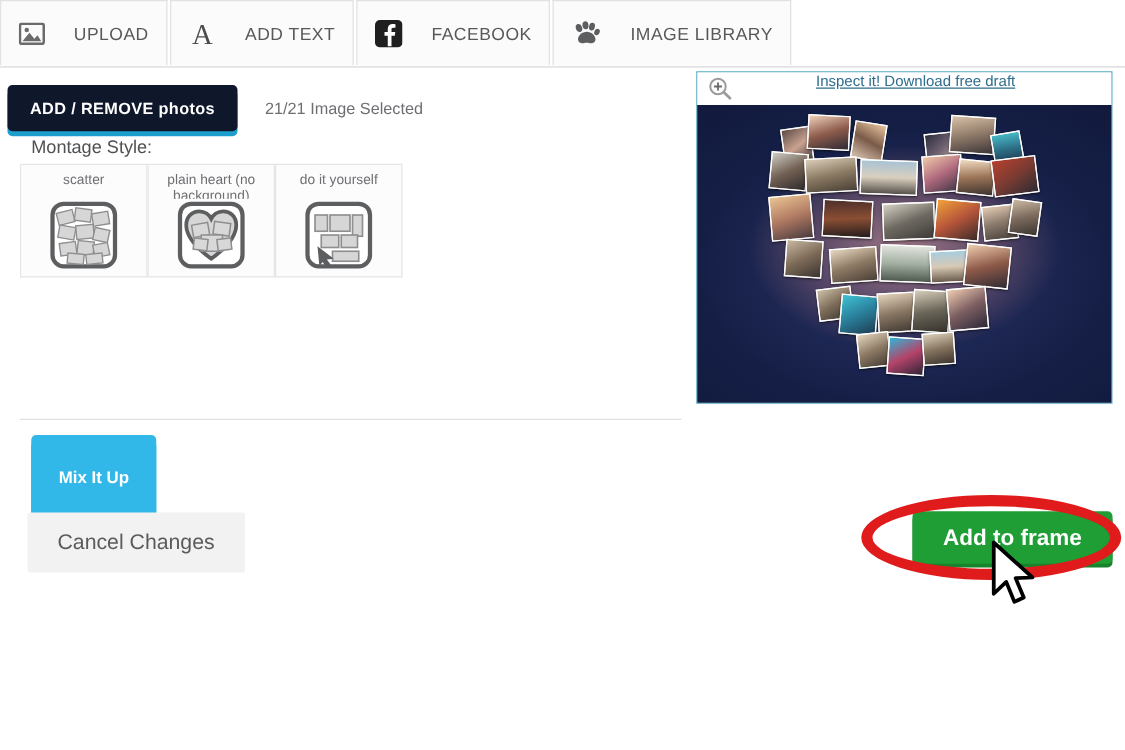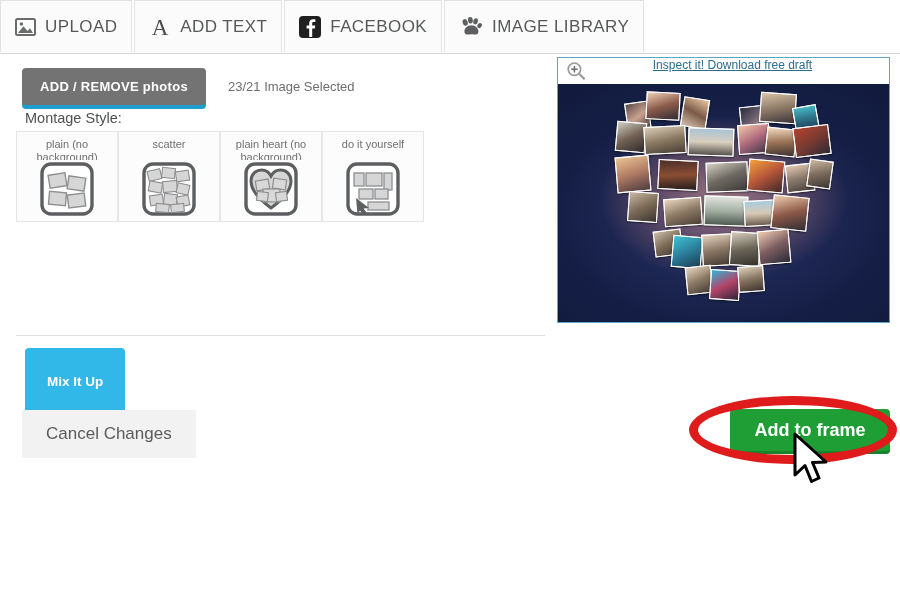--- a/index.html
+++ b/index.html
@@ -35,40 +35,41 @@
     background: #fbfbfb;
     display: flex;
     align-items: center;
     justify-content: center;
     gap: 9px;
     padding: 0 14px;
     cursor: pointer;
     margin-right: 2px;
   }
   .tab .tab-label {
-    font-size: 17px;
+    font-size: 14px;
     letter-spacing: 0.4px;
     color: #57585a;
     text-transform: uppercase;
     white-space: nowrap;
+    margin-left: 14px;
   }
   .tab-icon { display: flex; align-items: center; justify-content: center; }
 
   
   .addremove-row {
     position: absolute;
     left: 0; top: 64px;
     width: 556px;
     height: 44px;
     display: flex;
     align-items: center;
   }
   .btn-addremove {
-    margin-left: 22px;
-    background: #737373;
+    margin-left: 6px;
+    background: #0f172a;
     color: #ffffff;
     border: none;
     border-radius: 4px;
     box-shadow: 0 4px 0 0 #1d9fcd;
     font-size: 13px;
     font-weight: bold;
     letter-spacing: .3px;
     padding: 11px 18px 11px 18px;
     cursor: pointer;
     font-family: "Liberation Sans", sans-serif;
@@ -292,41 +293,27 @@
         </g>
       </svg>
     </span>
     <span class="tab-label">IMAGE LIBRARY</span>
   </div>
 
 </div>
 
 <div class="addremove-row">
   <button class="btn-addremove">ADD / REMOVE photos</button>
-  <span class="selected-count">23/21 Image Selected</span>
+  <span class="selected-count">21/21 Image Selected</span>
 </div>
 
 <div class="montage-label">Montage Style:</div>
 
 <div class="styles-grid">
 
-  <div class="style-tile">
-    <div class="style-name">plain (no background)</div>
-    <div class="style-thumb">
-      <svg width="56" height="56" viewBox="0 0 56 56">
-        <rect x="3" y="3" width="50" height="50" rx="9" fill="#ffffff" stroke="#5d5e60" stroke-width="3.4"></rect>
-        <g fill="#d6d6d6" stroke="#8d8e90" stroke-width="1.4">
-          <rect x="10" y="13" width="17" height="13" transform="rotate(-9 18.5 19.5)"></rect>
-          <rect x="29" y="16" width="17" height="13" transform="rotate(8 37.5 22.5)"></rect>
-          <rect x="10" y="31" width="17" height="13" transform="rotate(5 18.5 37.5)"></rect>
-          <rect x="29" y="33" width="17" height="13" transform="rotate(-7 37.5 39.5)"></rect>
-        </g>
-      </svg>
-    </div>
-  </div>
 
 
   <div class="style-tile">
     <div class="style-name">scatter</div>
     <div class="style-thumb">
       <svg width="56" height="56" viewBox="0 0 56 56">
         <rect x="3" y="3" width="50" height="50" rx="9" fill="#ffffff" stroke="#5d5e60" stroke-width="3.4"></rect>
         <g fill="#d6d6d6" stroke="#8d8e90" stroke-width="1.1">
           <rect x="7" y="9" width="13" height="10" transform="rotate(-14 13.5 14)"></rect>
           <rect x="21" y="7" width="13" height="10" transform="rotate(7 27.5 12)"></rect>

